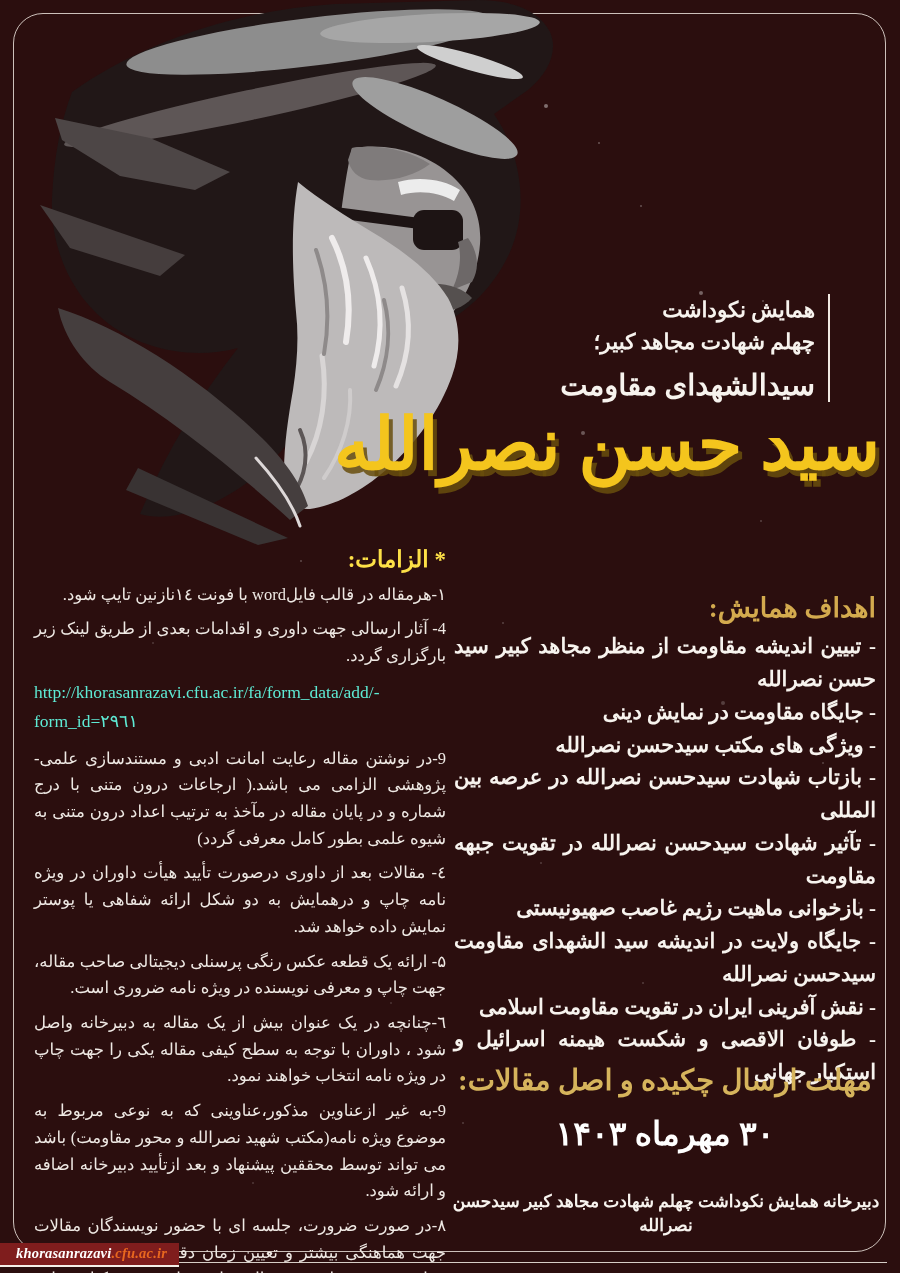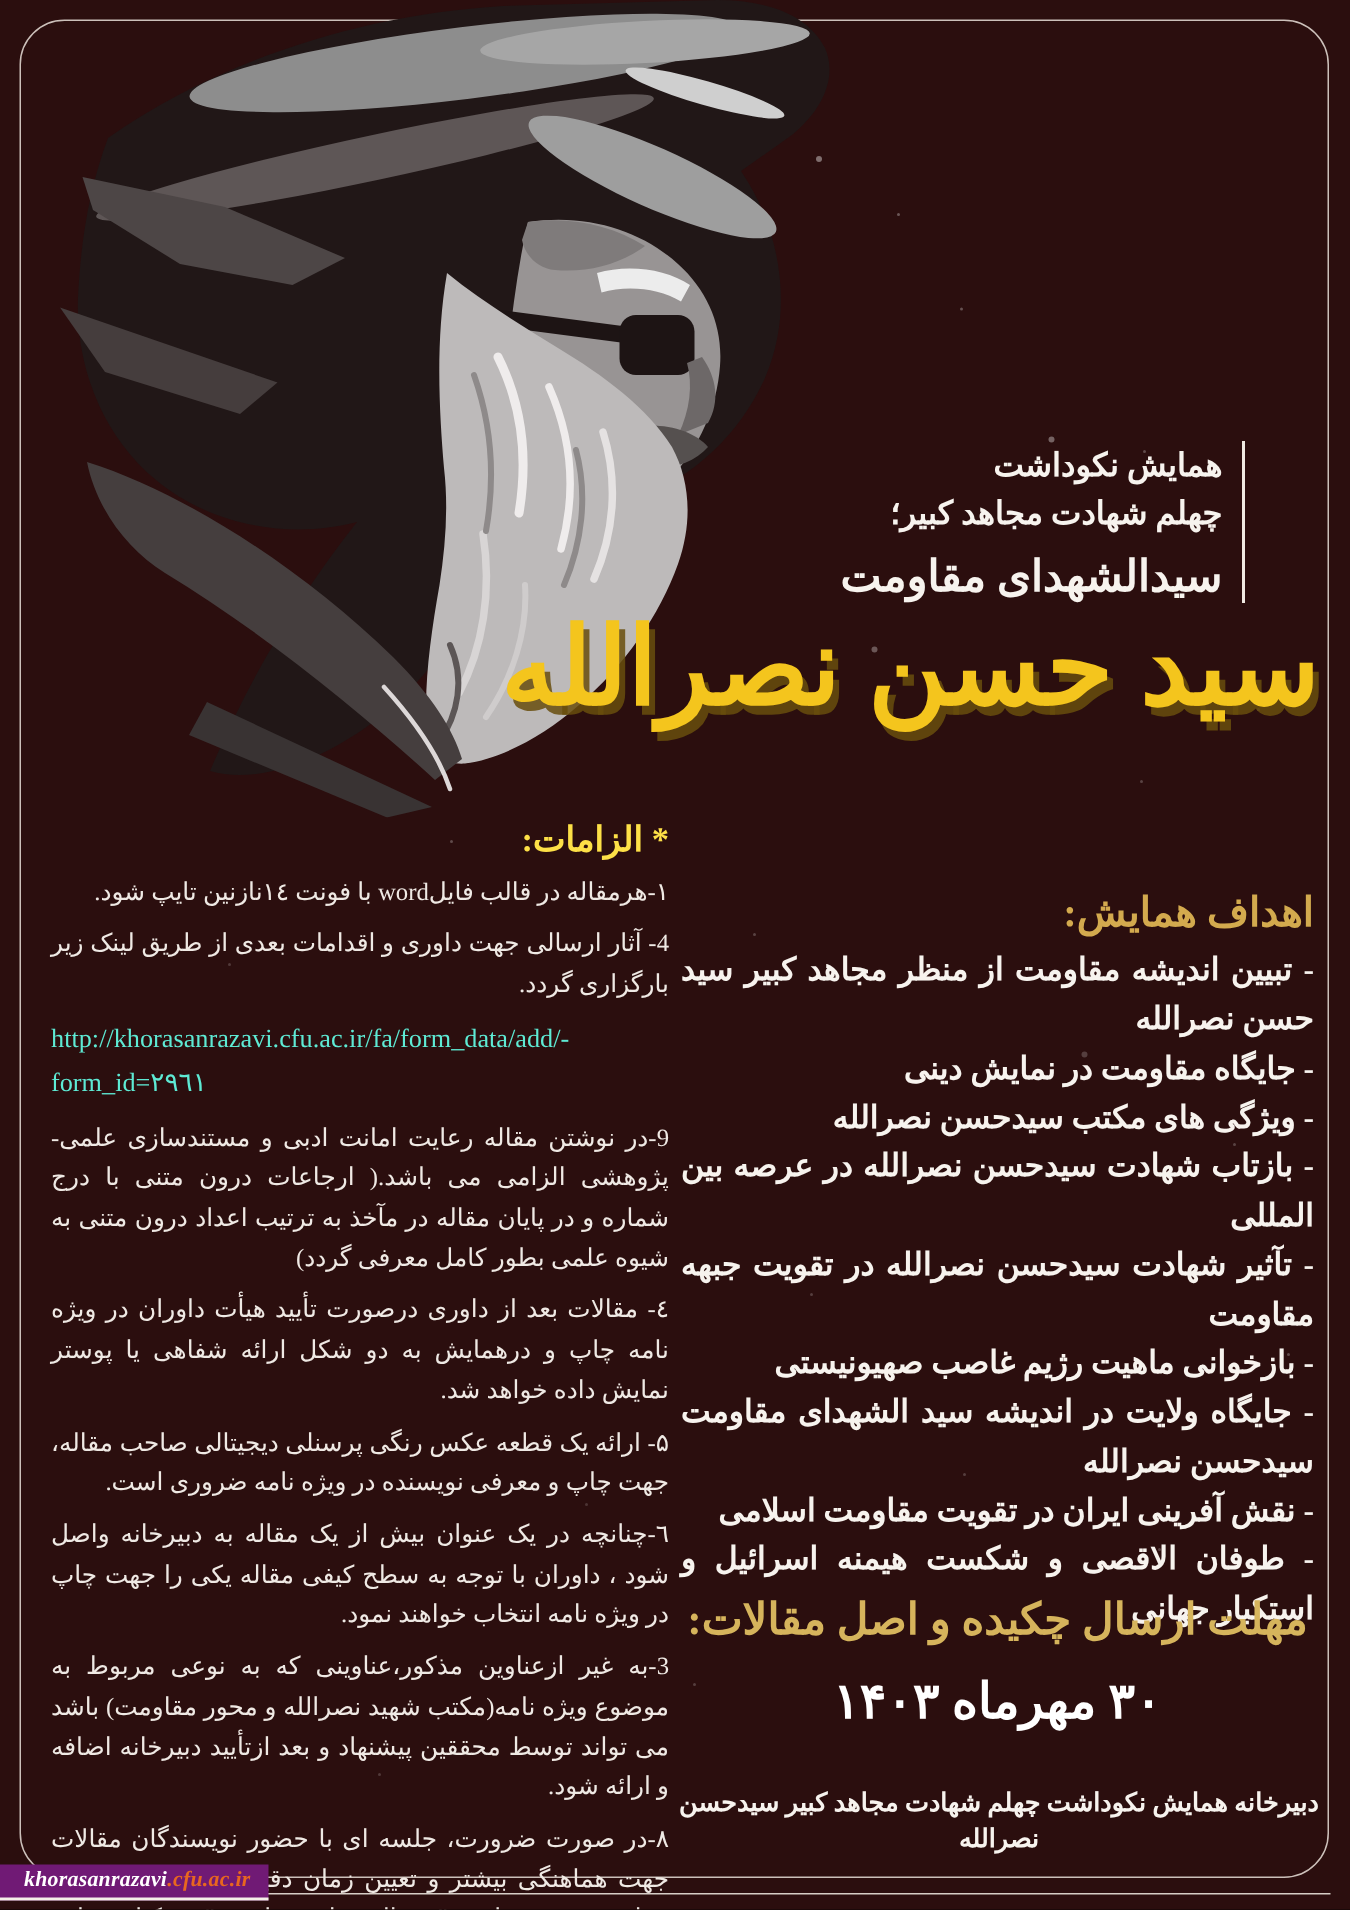--- a/index.html
+++ b/index.html
@@ -74,21 +74,21 @@
   .deadline{position:absolute;top:1062px;right:24px;width:422px;direction:rtl;text-align:center;}
   .deadline h2{margin:0;font-size:29px;font-weight:800;color:#d6b45c;line-height:1.3;}
   .deadline .date{margin-top:14px;font-size:33px;font-weight:800;color:#ffffff;}
   
   .footer-line{
     position:absolute;top:1190px;right:20px;width:428px;direction:rtl;text-align:center;
     font-size:17px;font-weight:700;color:#f7f3ee;line-height:1.4;
   }
   
   .site-badge{
-    position:absolute;left:0;top:1243px;background:#701a75;
+    position:absolute;left:0;top:1243px;background:#7f1d1d;
     padding:2px 12px 3px 16px;font-size:14.5px;font-weight:700;font-style:italic;
     color:#ffffff;border-bottom:2px solid #f5efe8;cursor:pointer;letter-spacing:.2px;
   }
   .site-badge .orange{color:#e8671f;}
   .bottom-rule{position:absolute;left:150px;top:1262px;width:737px;height:0;border-top:1.5px solid rgba(245,238,230,.85);}
 </style>
 </head>
 <body>
 
 <div class="poster">
@@ -169,21 +169,21 @@
     <p>۱-هرمقاله در قالب فایلword  با فونت ۱٤نازنین تایپ شود.</p>
     <p>4- آثار ارسالی جهت داوری و اقدامات بعدی از طریق لینک زیر بارگزاری گردد.</p>
     <div class="submission-link">
       <div>http://khorasanrazavi.cfu.ac.ir/fa/form_data/add/-</div>
       <div>form_id=۲۹٦۱</div>
     </div>
     <p>9-در نوشتن مقاله رعایت امانت ادبی و مستندسازی علمی-پژوهشی الزامی می باشد.( ارجاعات درون متنی با درج شماره و در پایان مقاله در مآخذ به ترتیب اعداد درون متنی به شیوه علمی بطور کامل معرفی گردد)</p>
     <p>٤- مقالات بعد از داوری درصورت تأیید هیأت داوران در ویژه نامه چاپ و درهمایش به دو شکل ارائه شفاهی یا پوستر نمایش داده خواهد شد.</p>
     <p>۵- ارائه یک قطعه عکس رنگی پرسنلی دیجیتالی صاحب مقاله، جهت چاپ و معرفی نویسنده در ویژه نامه ضروری است.</p>
     <p>٦-چنانچه در یک عنوان بیش از یک مقاله به دبیرخانه واصل شود ، داوران با توجه به سطح کیفی مقاله یکی را جهت چاپ در ویژه نامه انتخاب خواهند نمود.</p>
-    <p>3-به غیر ازعناوین مذکور،عناوینی که به نوعی مربوط به موضوع ویژه نامه(مکتب شهید نصرالله و محور مقاومت) باشد می تواند توسط محققین پیشنهاد و بعد ازتأیید دبیرخانه اضافه و ارائه شود.</p>
+    <p>9-به غیر ازعناوین مذکور،عناوینی که به نوعی مربوط به موضوع ویژه نامه(مکتب شهید نصرالله و محور مقاومت) باشد می تواند توسط محققین پیشنهاد و بعد ازتأیید دبیرخانه اضافه و ارائه شود.</p>
     <p>۸-در صورت ضرورت، جلسه ای با حضور نویسندگان مقالات جهت هماهنگی بیشتر و تعیین زمان دقیق همایش نکوداشت چهلمین روز شهادت "سیدالشهدای مقاومت" تشکیل خواهد شد که زمان و مکان جلسه، متعاقباً به اطلاع خواهد رسید.</p>
 
   </section>
 
   <section class="deadline">
     <h2>مهلت ارسال چکیده و اصل مقالات:</h2>
     <div class="date">۳۰ مهرماه ۱۴۰۳</div>
   </section>
 
   <div class="footer-line">دبیرخانه همایش نکوداشت چهلم شهادت مجاهد کبیر سیدحسن نصرالله</div>

